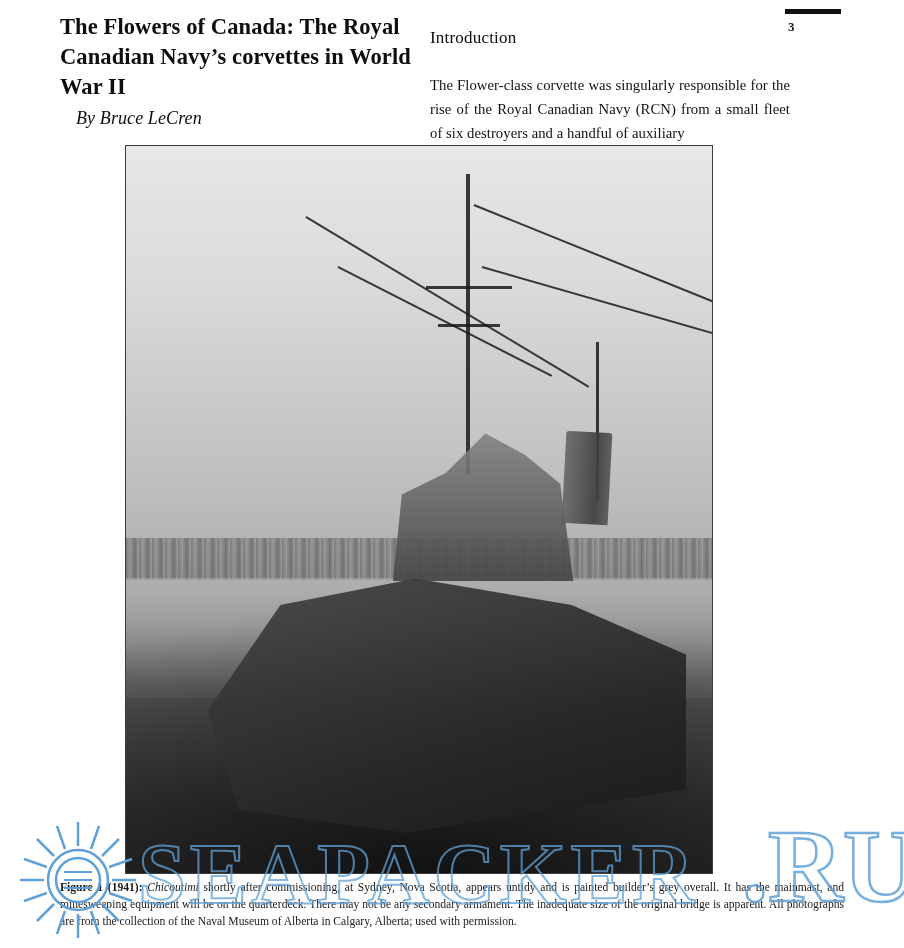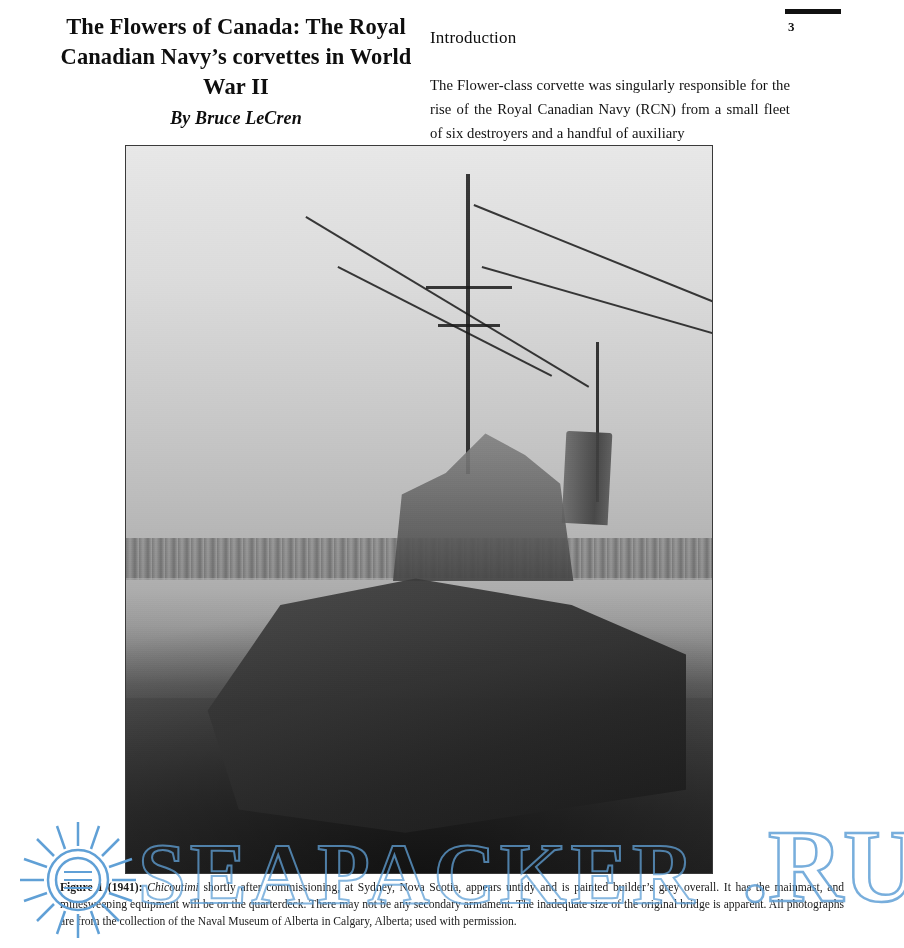--- a/index.html
+++ b/index.html
@@ -35,35 +35,34 @@
     color: #111111;
     letter-spacing: 0;
   }
 
   
   .title-block {
     position: absolute;
     left: 60px;
     top: 12px;
     width: 352px;
-    text-align: center;
   }
   .article-title {
     font-size: 22.5px;
     font-weight: bold;
     line-height: 1.33;
     letter-spacing: 0.1px;
     color: #0e0e0e;
     margin: 0;
   }
   .article-byline {
-    margin: 6px 0 0 0;
+    margin: 6px 0 0 16px;
     font-size: 18px;
     font-style: italic;
-    font-weight: bold;
+    font-weight: normal;
     color: #0e0e0e;
     letter-spacing: 0.1px;
   }
 
   
   .intro-block {
     position: absolute;
     left: 430px;
     top: 28px;
     width: 360px;

